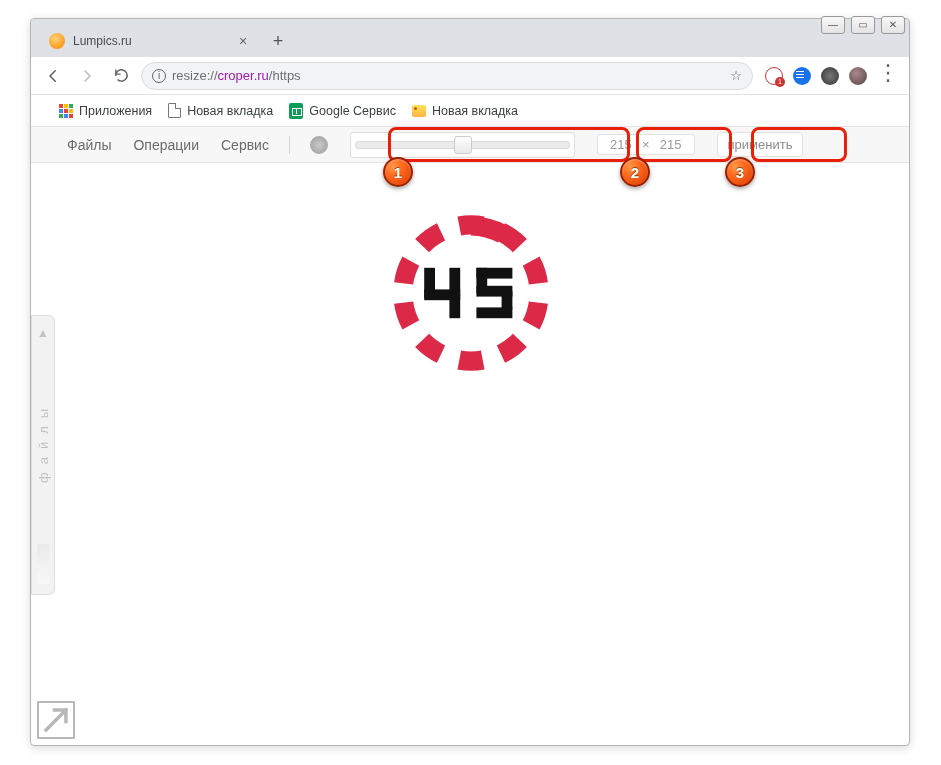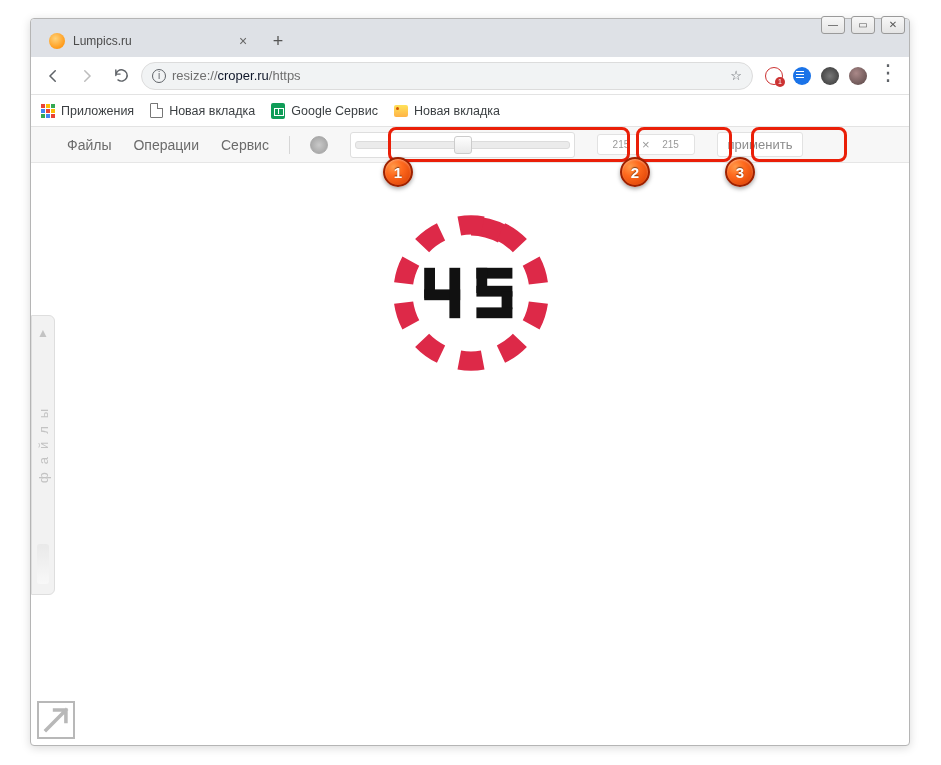--- a/index.html
+++ b/index.html
@@ -106,34 +106,34 @@
     border: 1px solid #dcdcdc;
     border-radius: 14px;
     display: flex; align-items: center;
     padding: 0 10px;
     gap: 6px;
     background: #f1f3f4;
     font-size: 13px; color: #555;
   }
   .url-info { width: 14px; height: 14px; border: 1.3px solid #5f6368; border-radius: 50%; font-size: 10px; line-height: 12px; text-align: center; color: #5f6368; }
   .url-text { flex: 1; color: #202124; }
-  .url-host { color: #0f172a; }
+  .url-host { color: #a21caf; }
   .url-path { color: #6f6f6f; }
   .url-proto { color: #6f6f6f; }
   .star-icn { color: #5f6368; }
   .ext-icons { display: flex; align-items: center; gap: 10px; padding: 0 6px; }
   .ext-icons > span { width: 18px; height: 18px; display: inline-block; }
 
   
   .bookmarks {
     height: 32px;
     background: #fff;
     border-bottom: 1px solid #e3e3e3;
     display: flex; align-items: center;
-    padding: 0 10px;
+    padding: 0 28px;
     gap: 16px;
     font-size: 12.5px; color: #3c4043;
   }
   .bm-item { display: flex; align-items: center; gap: 6px; }
   .bm-icon { width: 16px; height: 16px; }
 
   
   .page-toolbar {
     height: 36px;
     background: #f7f7f7;
@@ -177,21 +177,21 @@
 
   .dims {
     display: flex; align-items: center; gap: 4px;
     padding: 2px 6px;
     border: 1px solid #e2e2e2; border-radius: 3px;
     background: #fff;
     font-size: 13px; color: #9a9a9a;
   }
   .dim-input {
     width: 34px; border: none; background: transparent;
-    font-size: 10px; color: #9a9a9a; text-align: center;
+    font-size: 13px; color: #9a9a9a; text-align: center;
     font-family: inherit;
   }
   .apply-btn {
     padding: 4px 10px;
     border: 1px solid #e2e2e2; border-radius: 3px;
     background: #fff;
     color: #8c8c8c; font-size: 13px; font-family: inherit;
   }
 
   

